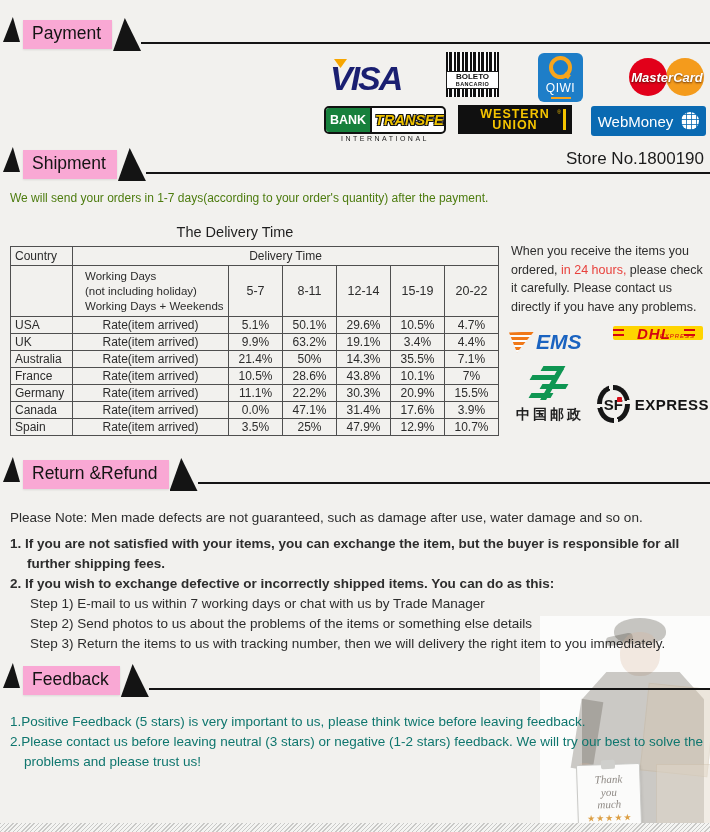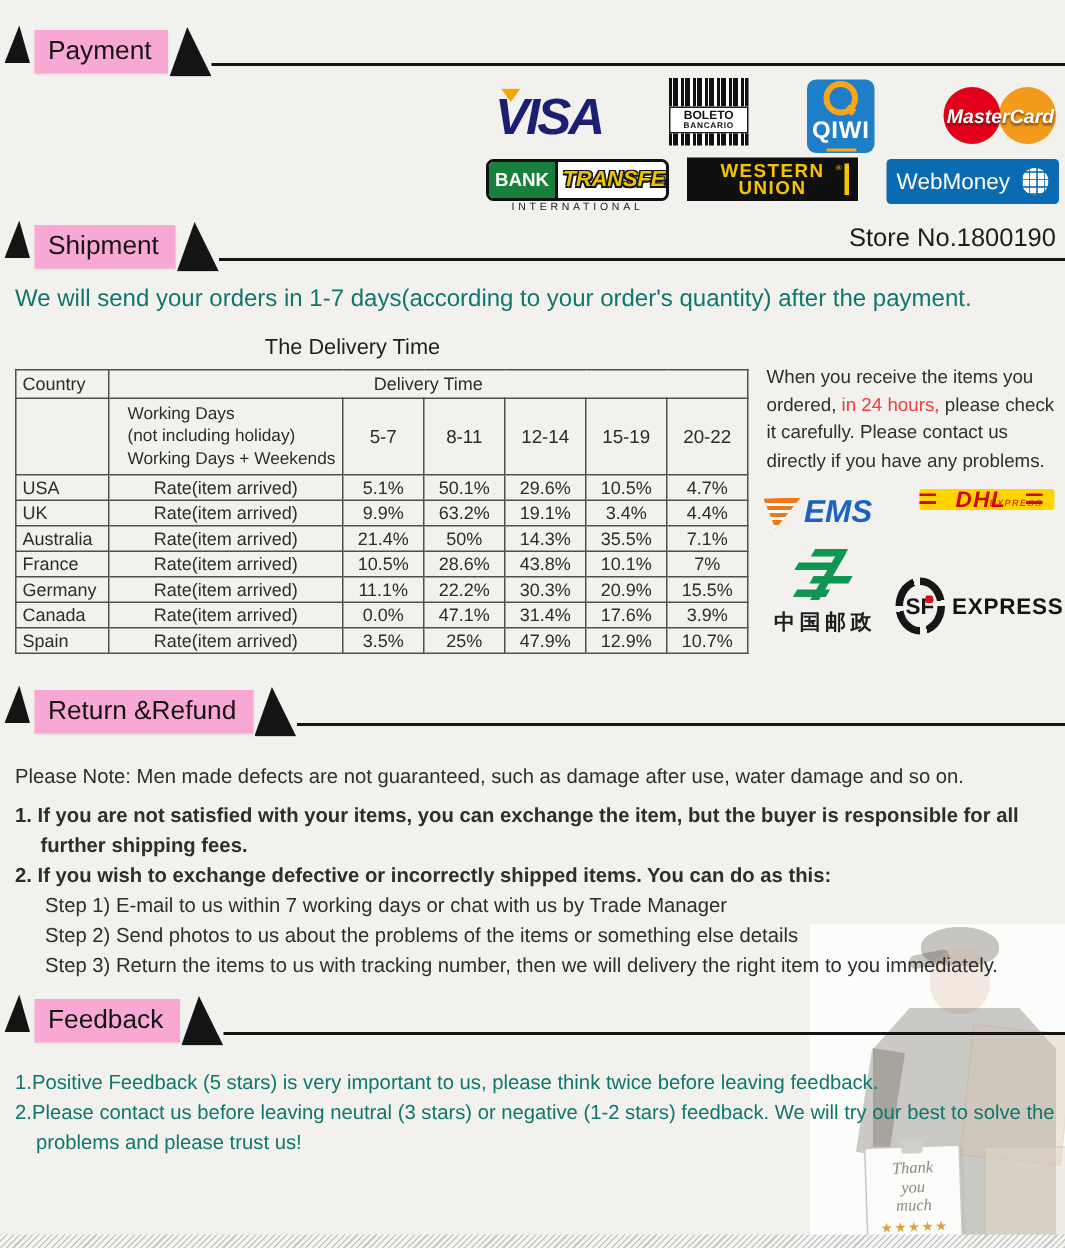--- a/index.html
+++ b/index.html
@@ -28,21 +28,21 @@
   .barcode{height:19px;background:repeating-linear-gradient(90deg,#101010 0 2px,#fdfdfd 2px 3px,#101010 3px 6px,#fdfdfd 6px 8px);}
   .barcode.b2{height:8px;}
   .boleto-band{background:#fff;border:1px solid #1a1a1a;text-align:center;padding:1px 0;}
   .boleto-t1{font-size:8px;font-weight:bold;color:#111;line-height:8px;}
   .boleto-t2{font-size:5.5px;font-weight:bold;color:#111;line-height:6px;letter-spacing:.5px;}
 
   .logo-qiwi{left:538px;top:53px;width:45px;height:49px;background:#1e7ec8;border-radius:6px;
              display:flex;flex-direction:column;align-items:center;justify-content:center;}
   .q-ring{position:relative;width:15px;height:15px;border:4px solid #f8a51c;border-radius:50%;margin-bottom:2px;}
   .q-tail{position:absolute;right:-2px;bottom:-3px;width:6px;height:5px;background:#f8a51c;transform:rotate(35deg);}
-  .qiwi-text{color:#fff;font-weight:bold;font-size:16px;letter-spacing:.5px;}
+  .qiwi-text{color:#fff;font-weight:normal;font-size:12px;letter-spacing:.5px;}
   .qiwi-sub{width:20px;height:2px;background:#f8a51c;margin-top:2px;}
 
   .logo-mc{left:629px;top:57px;width:76px;height:40px;}
   .mc-c{position:absolute;width:38px;height:38px;border-radius:50%;top:1px;}
   .mc-orange{left:37px;background:#f49b1c;}
   .mc-red{left:0;background:#e2001a;}
   .mc-text{position:absolute;left:0;right:0;top:13px;text-align:center;color:#fff;font-style:italic;font-weight:bold;
            font-size:13px;text-shadow:0 1px 2px rgba(60,20,0,.8);}
 
   .logo-bt{left:324px;top:106px;width:122px;height:34px;}
@@ -60,21 +60,21 @@
   .wu-reg{position:absolute;right:11px;top:2px;color:#f5c400;font-size:5px;}
 
   .logo-wm{left:591px;top:106px;width:115px;height:30px;background:#0a6ab2;border-radius:3px;
            display:flex;align-items:center;justify-content:center;gap:8px;}
   .wm-text{color:#fff;font-size:15px;}
   .wm-globe{width:18px;height:18px;border-radius:50%;background:#fff;
             background-image:repeating-linear-gradient(0deg,rgba(10,106,178,.8) 0 1px,transparent 1px 5px),
                              repeating-linear-gradient(90deg,rgba(10,106,178,.8) 0 1px,transparent 1px 5px);}
 
   
-  .ship-intro{left:10px;top:191px;font-size:16px;color:#0f766e;}
+  .ship-intro{left:10px;top:191px;font-size:12px;color:#4d7c0f;}
   .dt-title{left:95px;top:224px;width:280px;text-align:center;font-size:14.5px;color:#1f1f1f;}
   .dtable{position:absolute;left:10px;top:246px;border-collapse:collapse;table-layout:fixed;}
   .dtable td{border:1px solid #4f4f4f;font-size:12px;color:#2c2c2c;padding:0 2px;text-align:center;height:16px;}
   .dtable tr.hrow td{height:18px;}
   .cell-country{text-align:left !important;padding-left:4px !important;}
   .wd-cell{text-align:left !important;padding-left:12px !important;font-size:11.5px !important;line-height:15px;height:50px !important;}
   .range-cell{font-size:12.5px !important;}
 
   .side-note{left:511px;top:242px;width:198px;font-size:12.5px;line-height:18.5px;color:#2e2e2e;}
   .red{color:#e8413c;}

